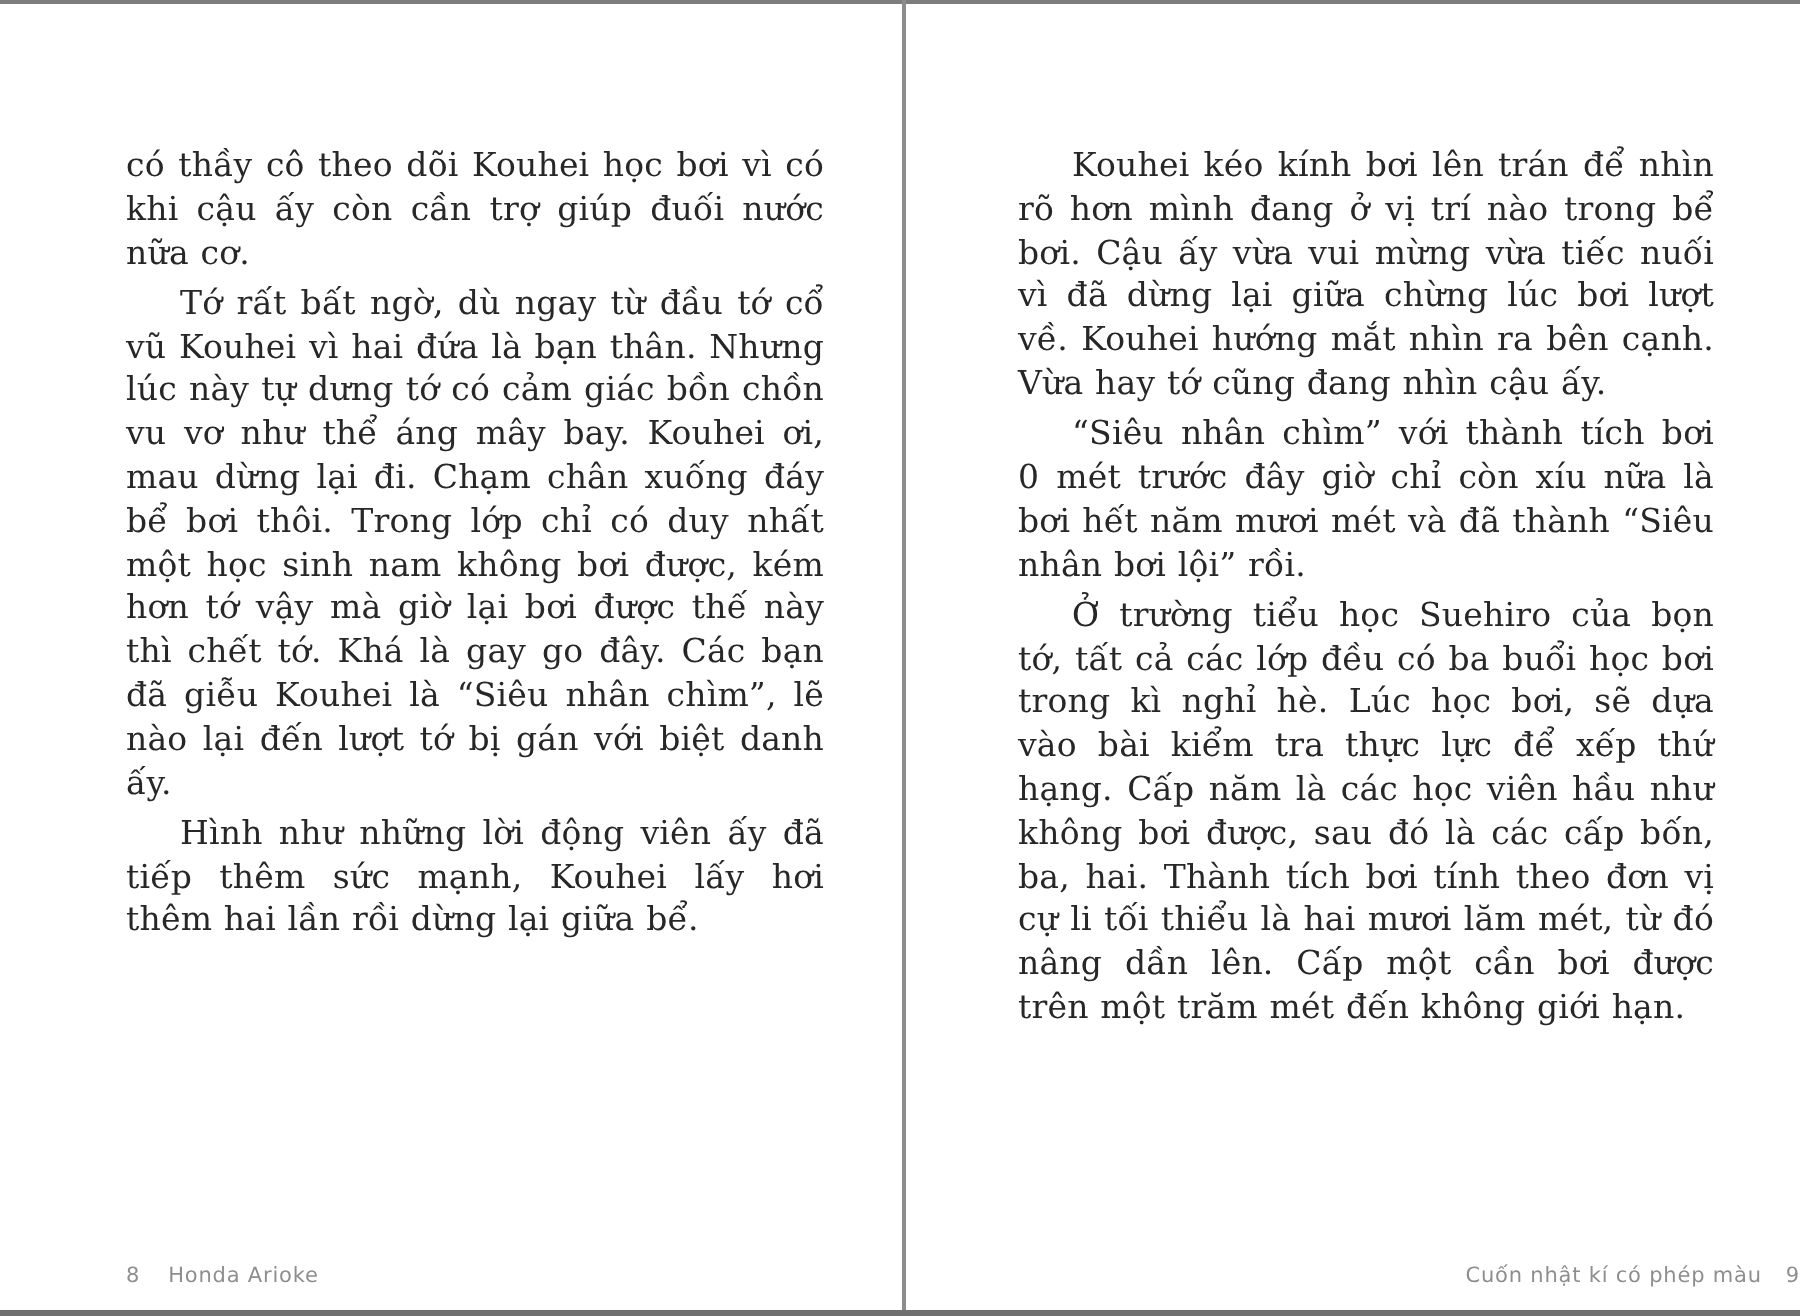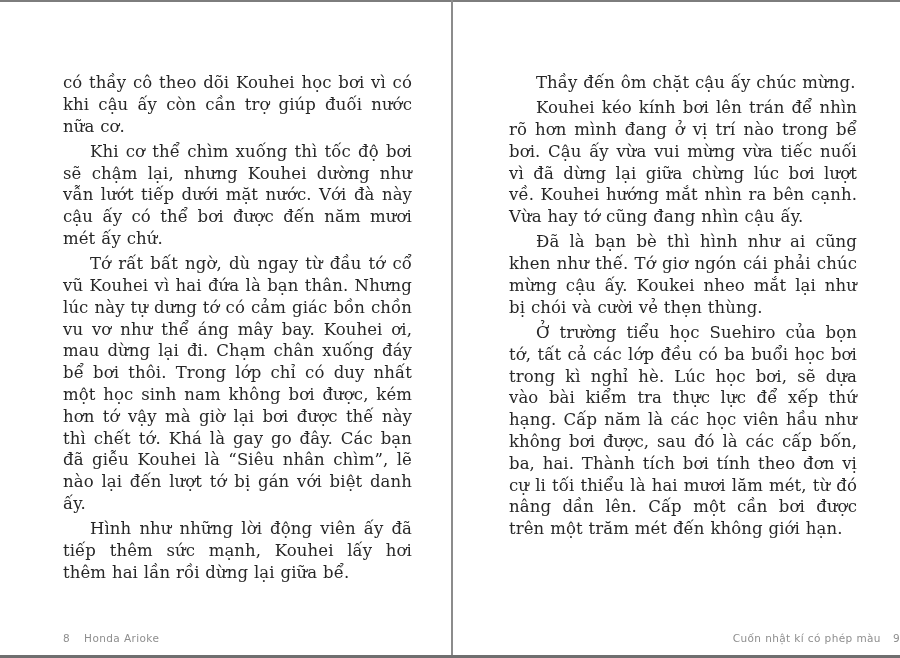--- a/index.html
+++ b/index.html
@@ -75,34 +75,32 @@
 <body>
 
 <div class="spread">
   <div class="edge-top"></div>
   <div class="divider"></div>
   <div class="edge-bottom"></div>
 
   <div class="page left">
     <div class="text">
       <p>có thầy cô theo dõi Kouhei học bơi vì có khi cậu ấy còn cần trợ giúp đuối nước nữa cơ.</p>
-      <p class="indent">Khi cơ thể chìm xuống thì tốc độ bơi sẽ chậm lại, nhưng Kouhei dường như vẫn lướt tiếp dưới mặt nước. Với đà này cậu ấy có thể bơi được đến năm mươi mét ấy chứ.</p>
       <p class="indent">Tớ rất bất ngờ, dù ngay từ đầu tớ cổ vũ Kouhei vì hai đứa là bạn thân. Nhưng lúc này tự dưng tớ có cảm giác bồn chồn vu vơ như thể áng mây bay. Kouhei ơi, mau dừng lại đi. Chạm chân xuống đáy bể bơi thôi. Trong lớp chỉ có duy nhất một học sinh nam không bơi được, kém hơn tớ vậy mà giờ lại bơi được thế này thì chết tớ. Khá là gay go đây. Các bạn đã giễu Kouhei là “Siêu nhân chìm”, lẽ nào lại đến lượt tớ bị gán với biệt danh ấy.</p>
       <p class="indent">Hình như những lời động viên ấy đã tiếp thêm sức mạnh, Kouhei lấy hơi thêm hai lần rồi dừng lại giữa bể.</p>
 
     </div>
     <div class="footer footer-left">
       <span class="pagenum">8</span><span class="runhead">Honda Arioke</span>
     </div>
   </div>
 
   <div class="page right">
     <div class="text">
-      <p class="indent">Thầy đến ôm chặt cậu ấy chúc mừng.</p>
       <p class="indent">Kouhei kéo kính bơi lên trán để nhìn rõ hơn mình đang ở vị trí nào trong bể bơi. Cậu ấy vừa vui mừng vừa tiếc nuối vì đã dừng lại giữa chừng lúc bơi lượt về. Kouhei hướng mắt nhìn ra bên cạnh. Vừa hay tớ cũng đang nhìn cậu ấy.</p>
-      <p class="indent">Đã là bạn bè thì hình như ai cũng khen như thế. Tớ giơ ngón cái phải chúc mừng cậu ấy. Koukei nheo mắt lại như bị chói và cười vẻ thẹn thùng.</p>
+      <p class="indent">“Siêu nhân chìm” với thành tích bơi 0 mét trước đây giờ chỉ còn xíu nữa là bơi hết năm mươi mét và đã thành “Siêu nhân bơi lội” rồi.</p>
       <p class="indent">Ở trường tiểu học Suehiro của bọn tớ, tất cả các lớp đều có ba buổi học bơi trong kì nghỉ hè. Lúc học bơi, sẽ dựa vào bài kiểm tra thực lực để xếp thứ hạng. Cấp năm là các học viên hầu như không bơi được, sau đó là các cấp bốn, ba, hai. Thành tích bơi tính theo đơn vị cự li tối thiểu là hai mươi lăm mét, từ đó nâng dần lên. Cấp một cần bơi được trên một trăm mét đến không giới hạn.</p>
     </div>
     <div class="footer footer-right">
       <span class="runhead">Cuốn nhật kí có phép màu</span><span class="pagenum">9</span>
     </div>
   </div>
 </div>
 
 </body></html>

